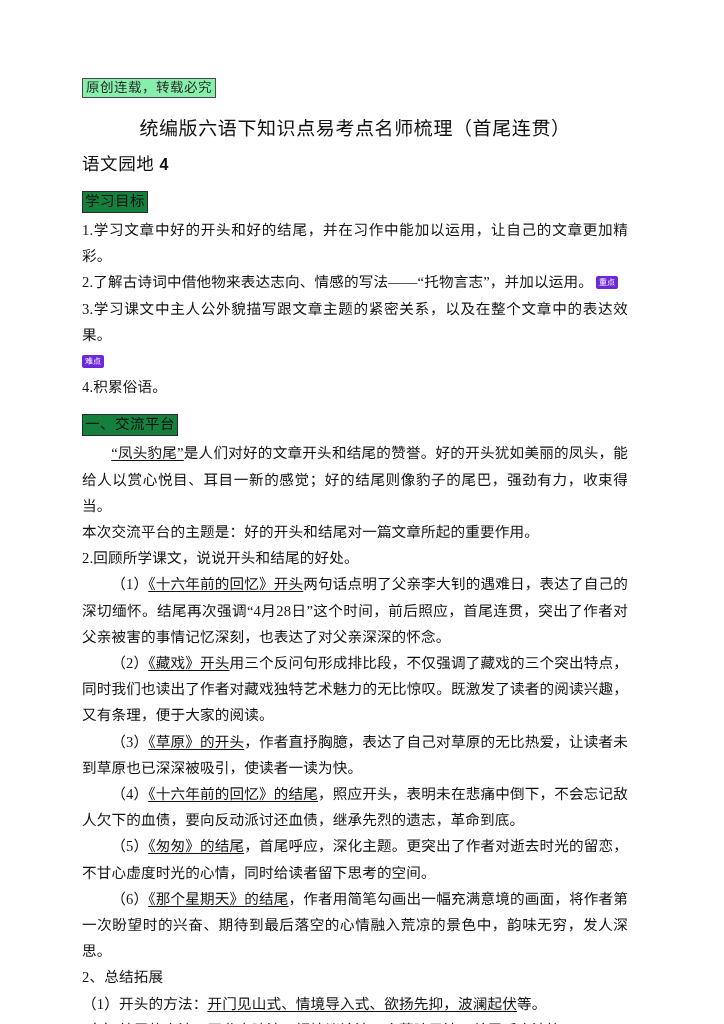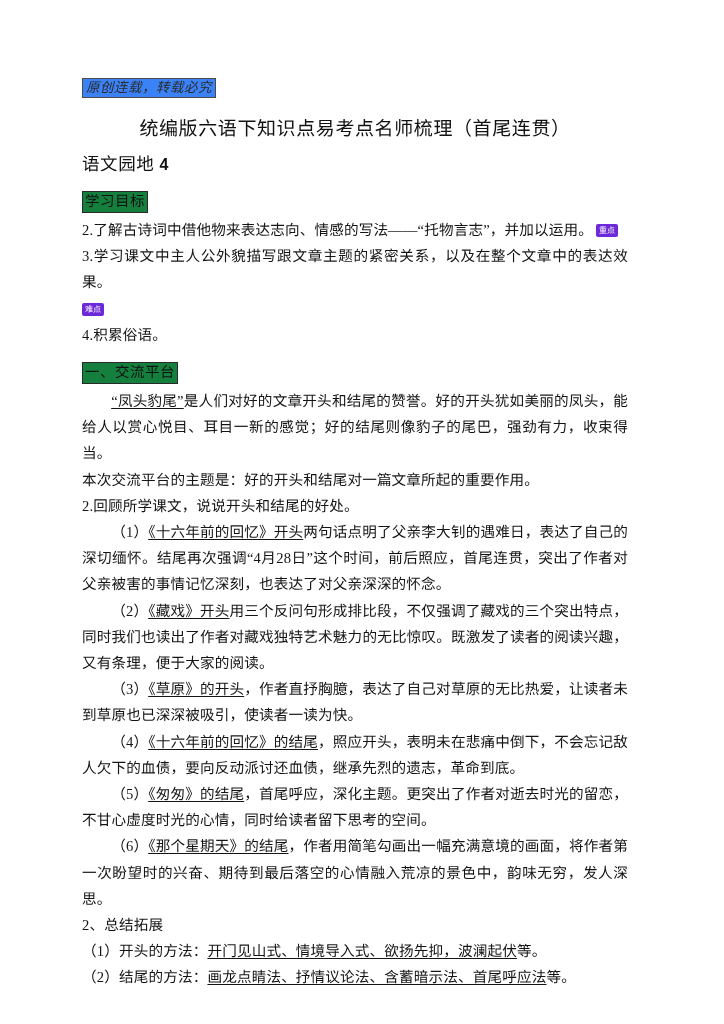--- a/index.html
+++ b/index.html
@@ -30,22 +30,21 @@
     height: 22px;
   }
   .stamp {
     display: inline-block;
     border: 1px solid #4a4a4a;
     padding: 0px 3px 1px 3px;
     font-size: 13.5px;
     line-height: 17px;
     letter-spacing: 0.5px;
     color: #2b2b2b;
-    background: #3b82f6;
-    font-style: italic;
+    background: #86efac;
   }
 
   
   .doc-title {
     text-align: center;
     font-size: 19px;
     line-height: 26px;
     letter-spacing: 0.6px;
     margin: 16px 0 0 0;
     color: #111;
@@ -119,20 +118,21 @@
     <span class="stamp">原创连载，转载必究</span>
   </div>
 
   <div class="doc-title">统编版六语下知识点易考点名师梳理（首尾连贯）</div>
   <div class="doc-subtitle"><span>语文园地</span> <span class="num">4</span></div>
 
   <div class="head-row">
     <span class="hl-head">学习目标</span>
   </div>
 
+  <p class="body"><span>1.学习文章中好的开头和好的结尾，并在习作中能加以运用，让自己的文章更加精彩。</span></p>
   <p class="body"><span>2.了解古诗词中借他物来表达志向、情感的写法——“托物言志”，并加以运用。</span><span class="tag">重点</span></p>
   <p class="body"><span>3.学习课文中主人公外貌描写跟文章主题的紧密关系，以及在整个文章中的表达效果。</span></p>
   <p class="body tag-line"><span class="tag" style="margin-left:0">难点</span></p>
   <p class="body"><span>4.积累俗语。</span></p>
 
   <div class="head-row">
     <span class="hl-head">一、交流平台</span>
   </div>
 
   <p class="body indent"><span class="u">“凤头豹尾”</span><span>是人们对好的文章开头和结尾的赞誉。好的开头犹如美丽的凤头，能给人以赏心悦目、耳目一新的感觉；好的结尾则像豹子的尾巴，强劲有力，收束得当。</span></p>

